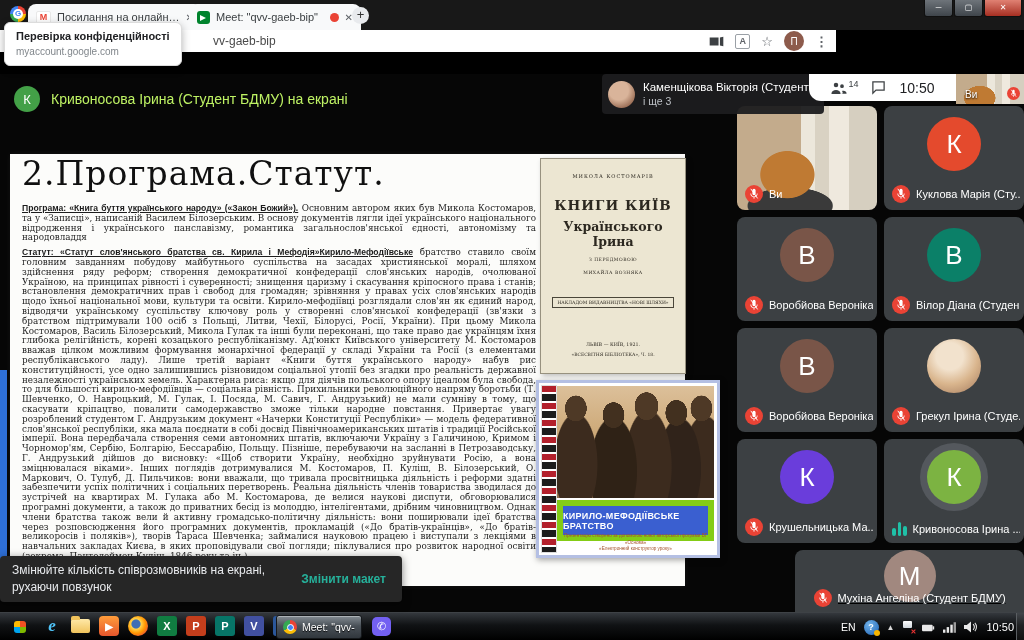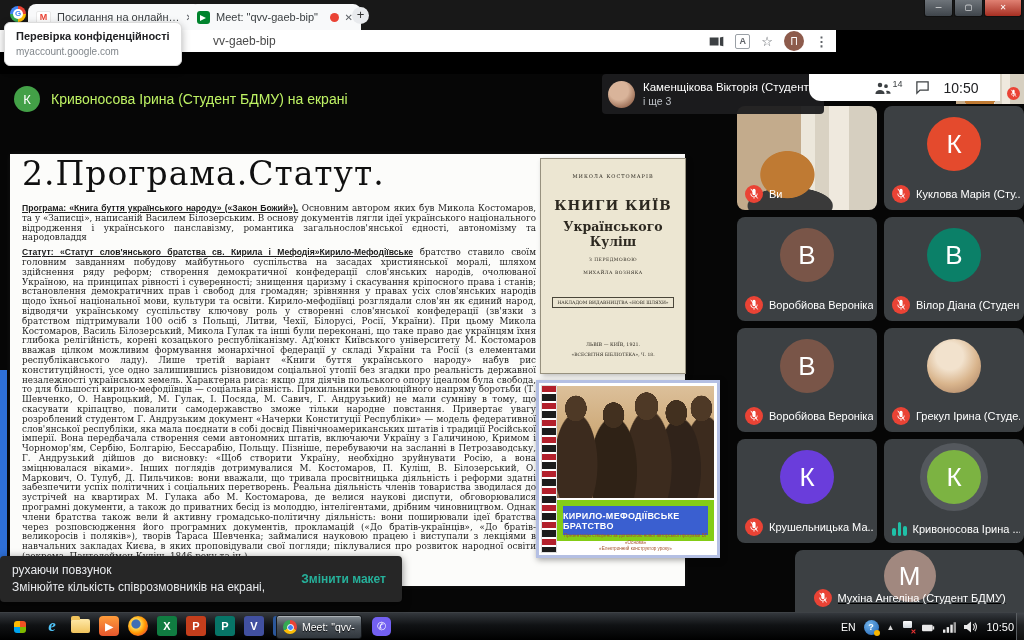--- a/index.html
+++ b/index.html
@@ -40,21 +40,21 @@
 
   
   .meet{position:absolute;left:0;top:74px;width:1024px;height:538px;background:#060606;}
   .banner{position:absolute;left:0;top:10px;height:30px;display:flex;align-items:center;}
   .b-av{width:26px;height:26px;border-radius:50%;background:#43a047;color:#fff;font-size:13px;display:flex;align-items:center;justify-content:center;margin:0 11px 0 14px;}
   .b-tx{font-size:14px;color:#bef264;}
   .ovl{position:absolute;left:602px;top:0;width:210px;height:30px;background:rgba(28,28,31,.95);border-radius:4px;display:flex;align-items:center;padding:5px 6px;box-sizing:content-box;z-index:5;}
   .ovl-av{width:27px;height:27px;border-radius:50%;background:radial-gradient(circle at 40% 35%,#d9b49a 0 40%,#9c6f57 75%,#6e4b3a);flex:none;margin-right:8px;}
   .ovl-name{font-size:11.5px;color:#fff;white-space:nowrap;overflow:hidden;max-width:170px;}
   .ovl-more{font-size:10.5px;color:#bdc1c6;margin-top:2px;}
-  .pill{position:absolute;left:809px;top:0;width:147px;height:27px;background:#fff;border-radius:0 0 0 12px;display:flex;align-items:center;justify-content:center;gap:13px;z-index:6;padding-left:44px;}
+  .pill{position:absolute;left:809px;top:0;width:147px;height:27px;background:#fff;border-radius:0 0 0 12px;display:flex;align-items:center;justify-content:center;gap:13px;z-index:6;}
   .pcount{font-size:9px;color:#3c4043;vertical-align:top;position:relative;top:-4px;}
   .ptime{font-size:14px;color:#202124;}
   .selfview{position:absolute;left:956px;top:0;width:68px;height:30px;overflow:hidden;
             background:radial-gradient(26px 20px at 35% 80%,#bf7a33 60%,rgba(0,0,0,0) 61%),
                        linear-gradient(90deg,#c3ab8c 0 46%,#ece7db 46% 58%,#d9d2c3 58% 68%,#efe9de 68% 80%,#d6cfc0 80%);}
   .sv-lbl{position:absolute;left:9px;bottom:4px;font-size:10px;color:#fff;text-shadow:0 1px 2px #000;}
   .mic{border-radius:50%;background:#ea4335;display:flex;align-items:center;justify-content:center;flex:none;}
   .mic svg{display:block;}
   .sv-mic{position:absolute;right:4px;bottom:4px;width:13px;height:13px;}
 
@@ -241,21 +241,21 @@
     <div class="doc">
       <div class="doc-title">2.Програма.Статут.</div>
       <div class="doc-text">
         <p><span class="lead">Програма: «Книга буття українського народу» («Закон Божий»).</span><span> Основним автором яких був Микола Костомаров, та у «Записці», написаній Василем Білозерським. В основу документів лягли ідеї українського національного відродження і українського панславізму, романтика загальнослов'янської єдності, автономізму та народовладдя</span></p>
         <p><span class="lead">Статут: «Статут слов'янського братства св. Кирила і Мефодія»Кирило-Мефодіївське</span><span> братство ставило своїм головним завданням побудову майбутнього суспільства на засадах християнської моралі, шляхом здійснення ряду реформ; створення демократичної конфедерації слов'янських народів, очолюваної Україною, на принципах рівності і суверенності; знищення царизму і скасування кріпосного права і станів; встановлення демократичних прав і свобод для громадян; зрівняння у правах усіх слов'янських народів щодо їхньої національної мови, культури та освіти. Кирило-мефодіївці розглядали слов'ян як єдиний народ, відводячи українському суспільству ключову роль у створенні слов'янської конфедерації (зв'язки з братством підтримували 100 осіб з Польщі, Литви, Чехії, Білорусі, Росії, України). При цьому Микола Костомаров, Василь Білозерський, Микола Гулак та інші були переконані, що таке право дає українцям їхня глибока релігійність, корені козацького республіканізму. Ад'юнкт Київського університету М. Костомаров вважав цілком можливим формування монархічної федерації у складі України та Росії (з елементами республіканського ладу). Лише третій варіант «Книги буття українського народу» набув рис конституційності, усе одно залишившись різновидом соціальної утопії без згадки про реальність державної незалежності українських земель. Характерна риса: якщо для діячів польського опору ідеалом була свобода, то для більшості кирило-мефодіївців — соціальна рівність. Прихильники революційного напряму боротьби (Т. Шевченко, О. Навроцький, М. Гулак, І. Посяда, М. Савич, Г. Андрузький) не мали сумніву в тому, що скасувати кріпацтво, повалити самодержавство зможе тільки народне повстання. Привертає увагу розроблений студентом Г. Андрузьким документ «Начерки Конституції Республіки» — модель федеративної слов'янської республіки, яка мала поєднати в собі досвід Північноамериканських штатів і традиції Російської імперії. Вона передбачала створення семи автономних штатів, включаючи Україну з Галичиною, Кримом і Чорномор'ям, Сербію, Болгарію, Бессарабію, Польщу. Пізніше, перебуваючи на засланні в Петрозаводську, Г. Андрузький дійшов до висновку: «Щоб створити Україну, необхідно зруйнувати Росію, а вона зміцнювалася віками». Інших поглядів дотримувалися М. Костомаров, П. Куліш, В. Білозерський, О. Маркович, О. Тулуб, Д. Пильчиков: вони вважали, що тривала просвітницька діяльність і реформи здатні забезпечити успіх політичних і соціальних перетворень. Реальна діяльність членів товариства зводилася до зустрічей на квартирах М. Гулака або М. Костомарова, де велися наукові диспути, обговорювалися програмні документи, а також до приватних бесід із молоддю, інтелігентами, дрібним чиновництвом. Однак члени братства також вели й активну громадсько-політичну діяльність: вони поширювали ідеї братства через розповсюдження його програмних документів, прокламацій («До братів-українців», «До братів-великоросів і поляків»), творів Тараса Шевченка; займалися науковою працею і виступали з лекціями в навчальних закладах Києва, в яких проповідували свої погляди; піклувалися про розвиток народної освіти (зокрема, Пантелеймон Куліш, 1846 року та ін.)</span></p>
       </div>
 
       <div class="book">
         <div class="bk-author">МИКОЛА КОСТОМАРІВ</div>
         <div class="bk-t1">КНИГИ КИЇВ</div>
-        <div class="bk-t2">Українського Куліш</div>
+        <div class="bk-t2">Українського Ірина</div>
         <div class="bk-s">З ПЕРЕДМОВОЮ</div>
         <div class="bk-s">МИХАЙЛА ВОЗНЯКА</div>
         <div class="bk-box">НАКЛАДОМ ВИДАВНИЦТВА «НОВІ ШЛЯХИ»</div>
         <div class="bk-place">ЛЬВІВ — КИЇВ, 1921.</div>
         <div class="bk-series">«ВСЕСВІТНЯ БІБЛІОТЕКА», Ч. 18.</div>
       </div>
 
       <div class="slide">
         <div class="vysh"></div>
         <div class="sl-photo"></div>
@@ -264,22 +264,22 @@
           <div>Презентацію створено за допомогою нової авторської програми ВГ «Основа»</div>
           <div>«Електронний конструктор уроку»</div>
         </div>
       </div>
     </div>
 
     <div class="bluestrip"></div>
 
     <div class="toast">
       <div class="toast-tx">
+        <div>Змінюйте кількість співрозмовників на екрані,</div>
         <div>рухаючи повзунок</div>
-        <div>Змінюйте кількість співрозмовників на екрані,</div>
       </div>
       <div class="toast-btn">Змінити макет</div>
     </div>
 
     <div class="tile video-bg" style="left:737px;top:32px;">
       <div class="t-foot">
           <span class="mic t-mic">
             <svg width="10" height="12" viewBox="0 0 24 30">
               <path fill="#fff" d="M12 18a4 4 0 0 0 4-4V6a4 4 0 1 0-8 0v8a4 4 0 0 0 4 4z"></path>
               <path fill="#fff" d="M19 14a7 7 0 0 1-14 0H3a9 9 0 0 0 8 8.9V27h2v-4.1A9 9 0 0 0 21 14z"></path>

